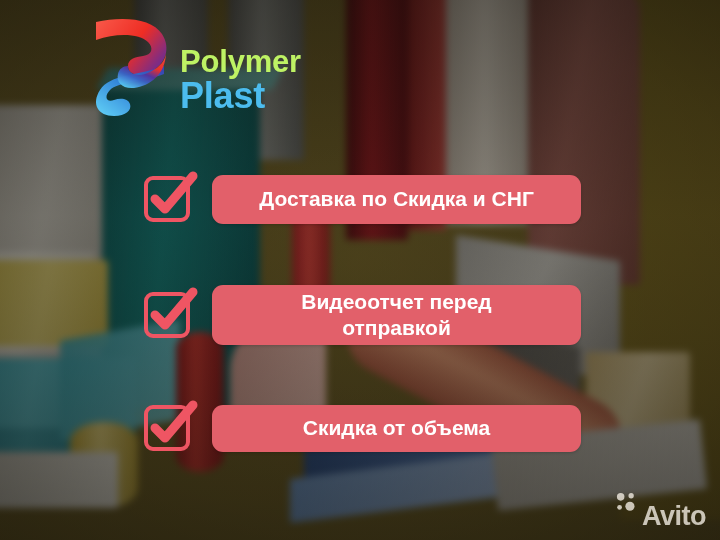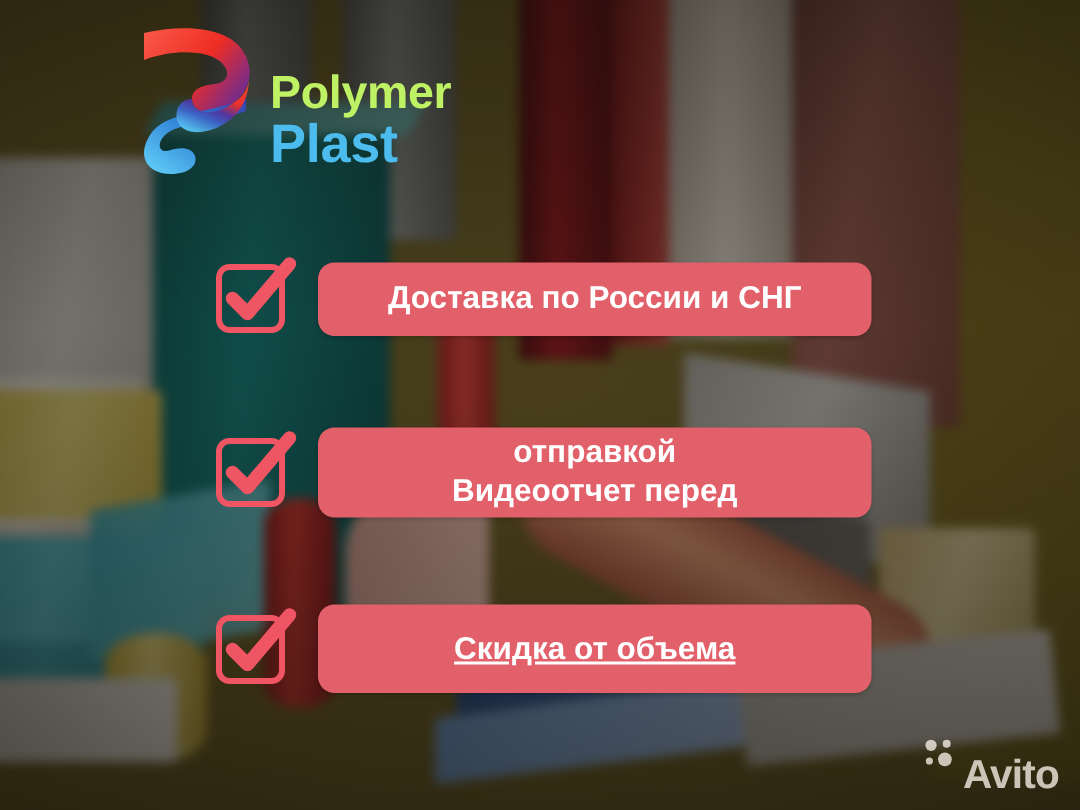--- a/index.html
+++ b/index.html
@@ -110,21 +110,21 @@
     line-height: 1.22;
     padding: 12px 18px;
     box-sizing: border-box;
     display: flex;
     align-items: center;
     justify-content: center;
     box-shadow: 0 1px 3px rgba(0,0,0,0.18);
   }
   #badge-0 { width: 369px; height: 49px; }
   #badge-1 { width: 369px; height: 60px; }
-  #badge-2 { width: 369px; height: 59px; text-decoration: underline; }
+  #badge-2 { width: 369px; height: 47px; }
   .badge span { display: block; }
 
   
   #avito {
     position: absolute;
     right: 14px;
     bottom: 10px;
     display: flex;
     align-items: center;
     gap: 5px;
@@ -231,35 +231,35 @@
   </div>
 
   <div class="feature-row" id="row-0">
     <div class="check-box">
       <svg width="50" height="50" viewBox="0 0 50 50" aria-hidden="true">
         <rect x="3" y="4" width="42" height="42" rx="7" ry="7" fill="none" stroke="#ef5563" stroke-width="4"></rect>
         <path d="M12 25 L22 35 L50 2" fill="none" stroke="#ef5563" stroke-width="9" stroke-linecap="round" stroke-linejoin="round"></path>
       </svg>
     </div>
     <div class="badge" id="badge-0">
-      <span>Доставка по России и СНГ</span>
+      <span>Доставка по Скидка и СНГ</span>
     </div>
   </div>
 
   <div class="feature-row" id="row-1">
     <div class="check-box">
       <svg width="50" height="50" viewBox="0 0 50 50" aria-hidden="true">
         <rect x="3" y="4" width="42" height="42" rx="7" ry="7" fill="none" stroke="#ef5563" stroke-width="4"></rect>
         <path d="M12 25 L22 35 L50 2" fill="none" stroke="#ef5563" stroke-width="9" stroke-linecap="round" stroke-linejoin="round"></path>
       </svg>
     </div>
     <div class="badge" id="badge-1">
       <div>
+        <span>Видеоотчет перед</span>
         <span>отправкой</span>
-        <span>Видеоотчет перед</span>
       </div>
     </div>
   </div>
 
   <div class="feature-row" id="row-2">
     <div class="check-box">
       <svg width="50" height="50" viewBox="0 0 50 50" aria-hidden="true">
         <rect x="3" y="4" width="42" height="42" rx="7" ry="7" fill="none" stroke="#ef5563" stroke-width="4"></rect>
         <path d="M12 25 L22 35 L50 2" fill="none" stroke="#ef5563" stroke-width="9" stroke-linecap="round" stroke-linejoin="round"></path>
       </svg>

